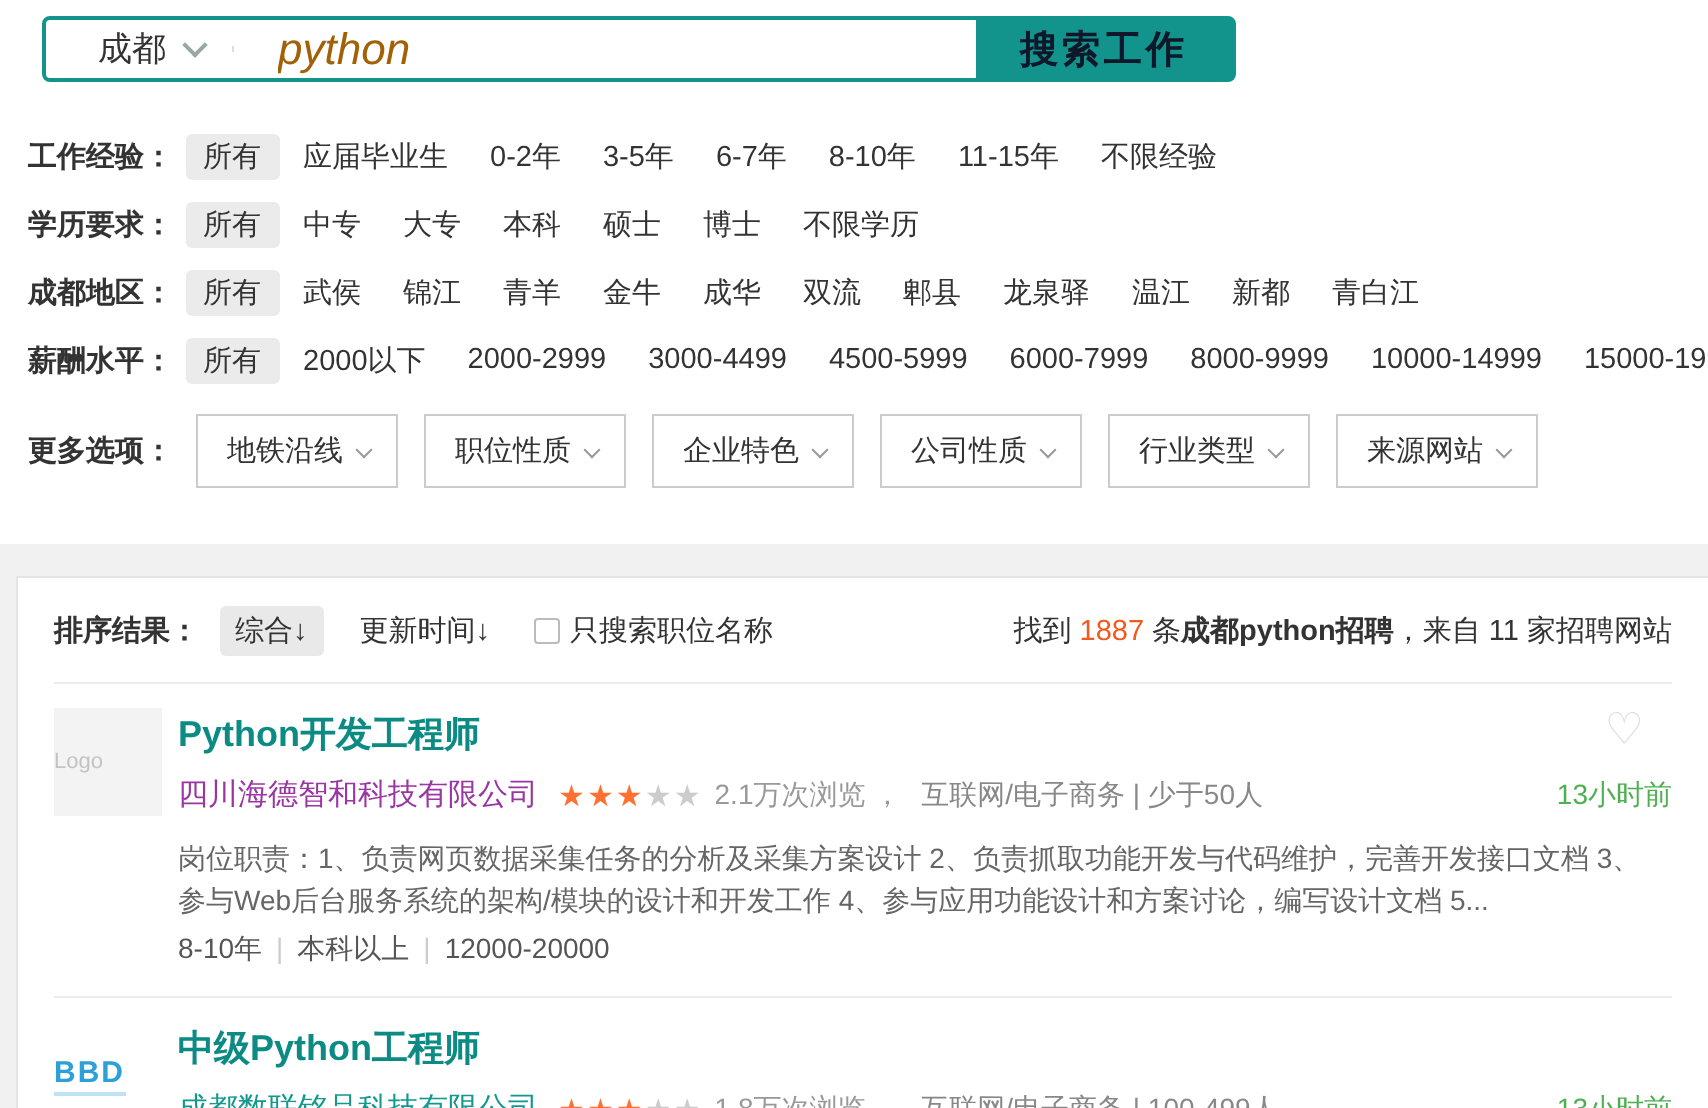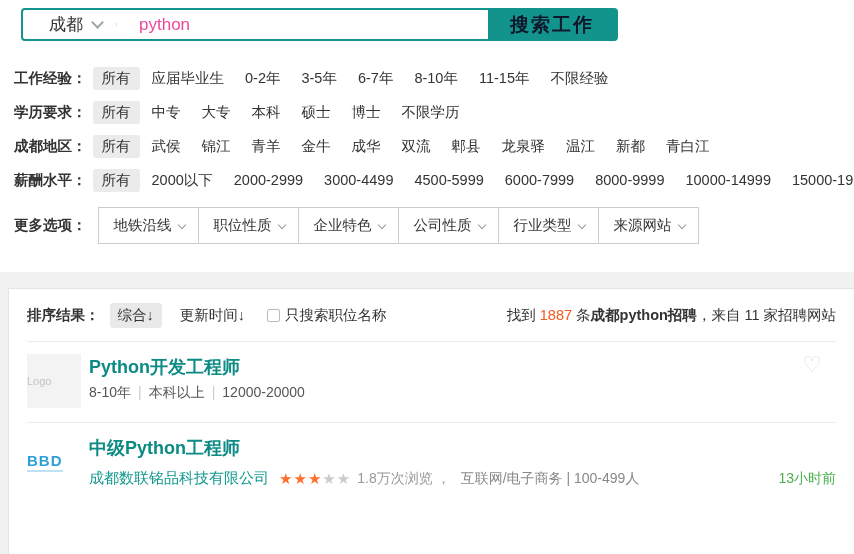--- a/index.html
+++ b/index.html
@@ -6,31 +6,31 @@
   html,body { background:#fff; }
   body { font-family:"Liberation Sans","DejaVu Sans",sans-serif; color:#333; }
   .page { width:854px; height:554px; overflow:hidden; position:relative; background:#fff; }
 
   
   .search-wrap { margin:8px 0 0 21px; width:597px; height:33px; border:2px solid #12948c; border-radius:4px; display:flex; align-items:stretch; background:#fff; }
   .city-select { display:flex; align-items:center; padding:0 14px 0 26px; cursor:pointer; }
   .city-select .city { font-size:17px; color:#333; }
   .chev { display:inline-block; width:9px; height:9px; border-right:2px solid #9aa7a6; border-bottom:2px solid #9aa7a6; transform:rotate(45deg); margin:-4px 0 0 10px; }
   .v-div { width:1px; background:#ddd; margin:13px 0; }
-  .kw-input { flex:1; border:none; outline:none; font-size:17px; color:#ec4899; padding:0 10px 0 22px; font-family:inherit; background:transparent; }
+  .kw-input { flex:1; border:none; outline:none; font-size:22px; color:#a16207; padding:0 10px 0 22px; font-family:inherit; background:transparent;font-style:italic; }
   .search-btn { width:128px; background:#12948c; color:#0f172a; border:none; font-size:19px; font-weight:bold; letter-spacing:2px; cursor:pointer; font-family:inherit; }
 
   
   .filters { margin:26px 0 0 14px; }
   .f-row { display:flex; align-items:center; white-space:nowrap; margin-bottom:12px; height:22px; }
   .f-label { font-weight:bold; font-size:14.5px; color:#333; margin-right:6px; }
   .f-opt { font-size:14.5px; color:#333; padding:2px 9px; margin-right:3px; border-radius:3px; cursor:pointer; }
   .f-opt.sel { background:#ebebeb; }
   .more-row { display:flex; align-items:center; margin:16px 0 0 14px; }
-  .dropdowns { display:flex; margin-left:6px; }
+  .dropdowns { display:flex; margin-left:6px;gap:14px; }
   .dd { border:1px solid #ccc; margin-left:-1px; padding:8px 13px 8px 15px; font-size:14.5px; color:#333; background:#fff; display:flex; align-items:center; cursor:pointer; }
   .dd .chev2 { display:inline-block; width:6px; height:6px; border-right:1.5px solid #999; border-bottom:1.5px solid #999; transform:rotate(45deg); margin:-2px 0 0 7px; }
 
   
   .results-bg { position:absolute; left:0; right:0; top:272px; bottom:0; background:#f1f1f1; padding:16px 0 0 8px; }
   .panel { background:#fff; border:1px solid #e4e4e4; border-right:none; min-height:300px; padding:0 18px 0 18px; }
 
   .sort-bar { display:flex; align-items:center; padding:14px 0 13px 0; border-bottom:1px solid #ececec; white-space:nowrap; }
   .sort-label { font-weight:bold; font-size:14.5px; }
   .sort-item { font-size:14.5px; color:#333; margin-left:10px; cursor:pointer; padding:3px 8px; border-radius:3px; }
@@ -176,20 +176,28 @@
         </span>
         <span class="result-summary"><span>找到 </span><span class="num">1887</span><span> 条</span><span class="kw">成都python招聘</span><span>，来自 </span><span>11</span><span> 家招聘网站</span></span>
       </div>
 
       <div class="job">
         <div class="logo-box">
           <span class="logo-txt">Logo</span>
         </div>
         <div class="job-main">
           <a class="job-title">Python开发工程师</a>
+          <div class="co-row">
+            <a class="co-name purple">四川海德智和科技有限公司</a>
+            <span class="stars"><span class="on">★</span><span class="on">★</span><span class="on">★</span><span class="off">★</span><span class="off">★</span></span>
+            <span class="views">2.1万次浏览 ，</span>
+            <span class="industry">互联网/电子商务 | 少于50人</span>
+            <span class="job-time">13小时前</span>
+          </div>
+          <div class="job-desc">岗位职责：1、负责网页数据采集任务的分析及采集方案设计 2、负责抓取功能开发与代码维护，完善开发接口文档 3、参与Web后台服务系统的架构/模块的设计和开发工作 4、参与应用功能设计和方案讨论，编写设计文档 5...</div>
           <div class="job-meta">
             <span>8-10年</span><span class="pipe">|</span><span>本科以上</span><span class="pipe">|</span><span>12000-20000</span>
           </div>
         </div>
         <button class="fav">♡</button>
       </div>
 
       <div class="job">
         <div class="logo-box bbd">
           <span class="logo-txt">BBD</span>

